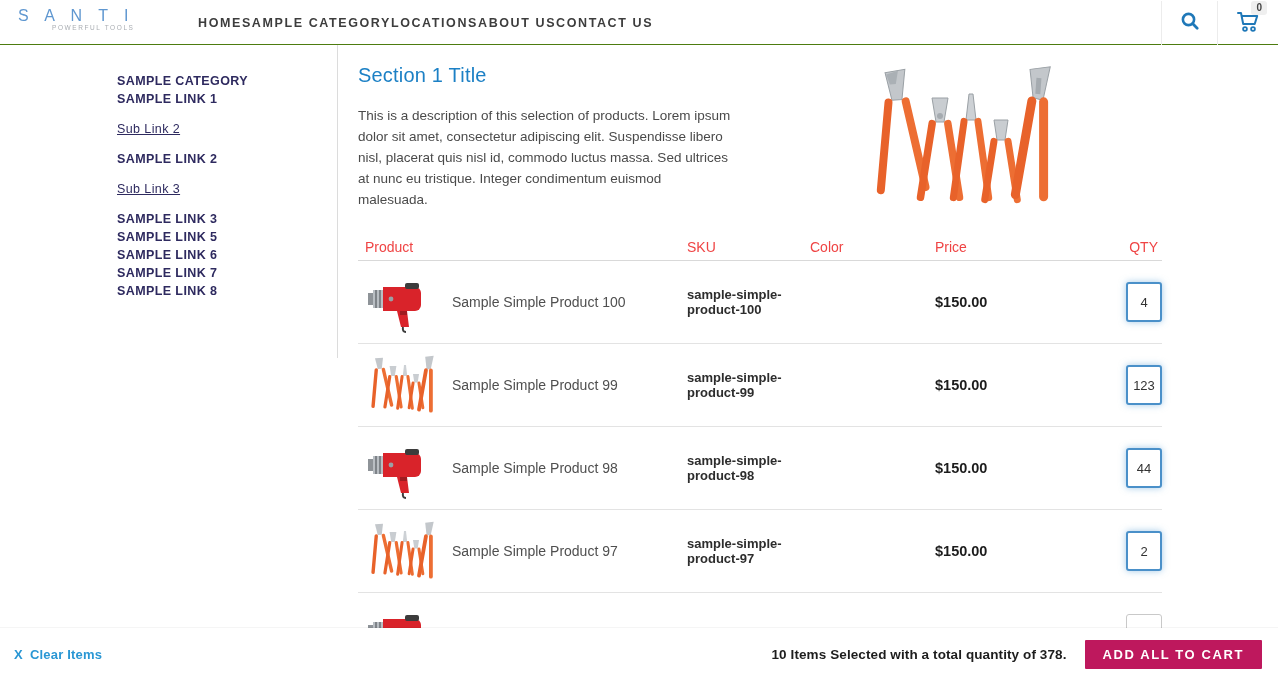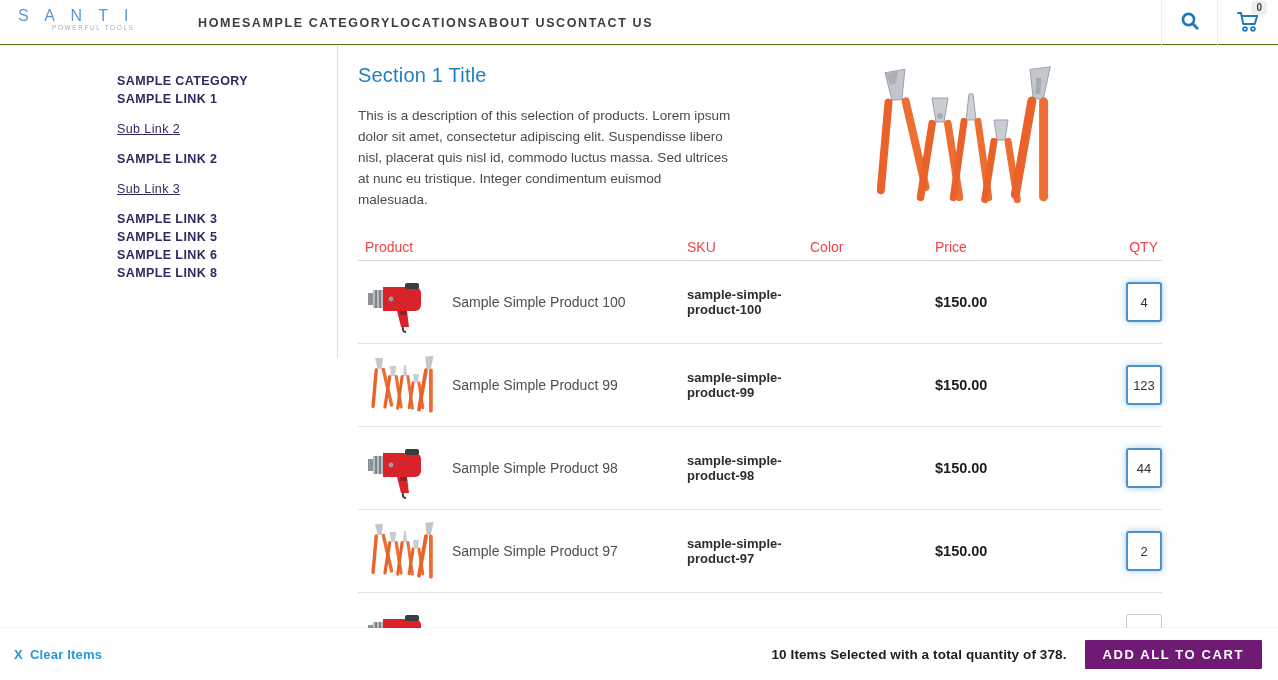--- a/index.html
+++ b/index.html
@@ -60,21 +60,21 @@
              box-shadow:0 0 7px rgba(86,156,212,.55); outline:none; }
   .qty-box.empty { border:1px solid #c9c9c9; box-shadow:none; }
 
   
   .footer { position:absolute; left:0; bottom:0; width:1278px; height:52px; background:#fff;
             display:flex; align-items:center; box-shadow:0 -1px 0 rgba(0,0,0,.04); }
   .clear { position:absolute; left:14px; display:flex; gap:7px; align-items:center; cursor:pointer;
            color:#2a97d4; font-size:13px; font-weight:700; letter-spacing:.2px; }
   .foot-right { position:absolute; right:16px; display:flex; align-items:center; gap:18px; }
   .summary { font-size:13.5px; font-weight:700; color:#1d1d1d; letter-spacing:.1px; }
-  .add-btn { background:#701a75; color:#fff; border:none; font-size:13px; font-weight:700;
+  .add-btn { background:#be185d; color:#fff; border:none; font-size:13px; font-weight:700;
              letter-spacing:1.6px; padding:9px 18px; height:29px; cursor:pointer;
              font-family:"Liberation Sans",sans-serif; border-radius:1px; display:flex; align-items:center; }
 </style>
 </head>
 <body>
 
 <div class="canvas">
 
   <div class="header">
     <div class="logo">
@@ -128,20 +128,21 @@
 
   <div class="side-item sublink gap">Sub Link 3</div>
 
   <div class="side-item bold gap">SAMPLE LINK 3</div>
 
 
   <div class="side-item bold">SAMPLE LINK 5</div>
 
   <div class="side-item bold">SAMPLE LINK 6</div>
 
+  <div class="side-item bold">SAMPLE LINK 7</div>
 
   <div class="side-item bold">SAMPLE LINK 8</div>
 </aside>
   <div class="vline"></div>
 
   <main class="main">
     <h1 class="sec-title">Section 1 Title</h1>
     <p class="sec-desc">This is a description of this selection of products. Lorem ipsum dolor sit amet, consectetur adipiscing elit. Suspendisse libero nisl, placerat quis nisl id, commodo luctus massa. Sed ultrices at nunc eu tristique. Integer condimentum euismod malesuada.</p>
 
     <div class="hero">

